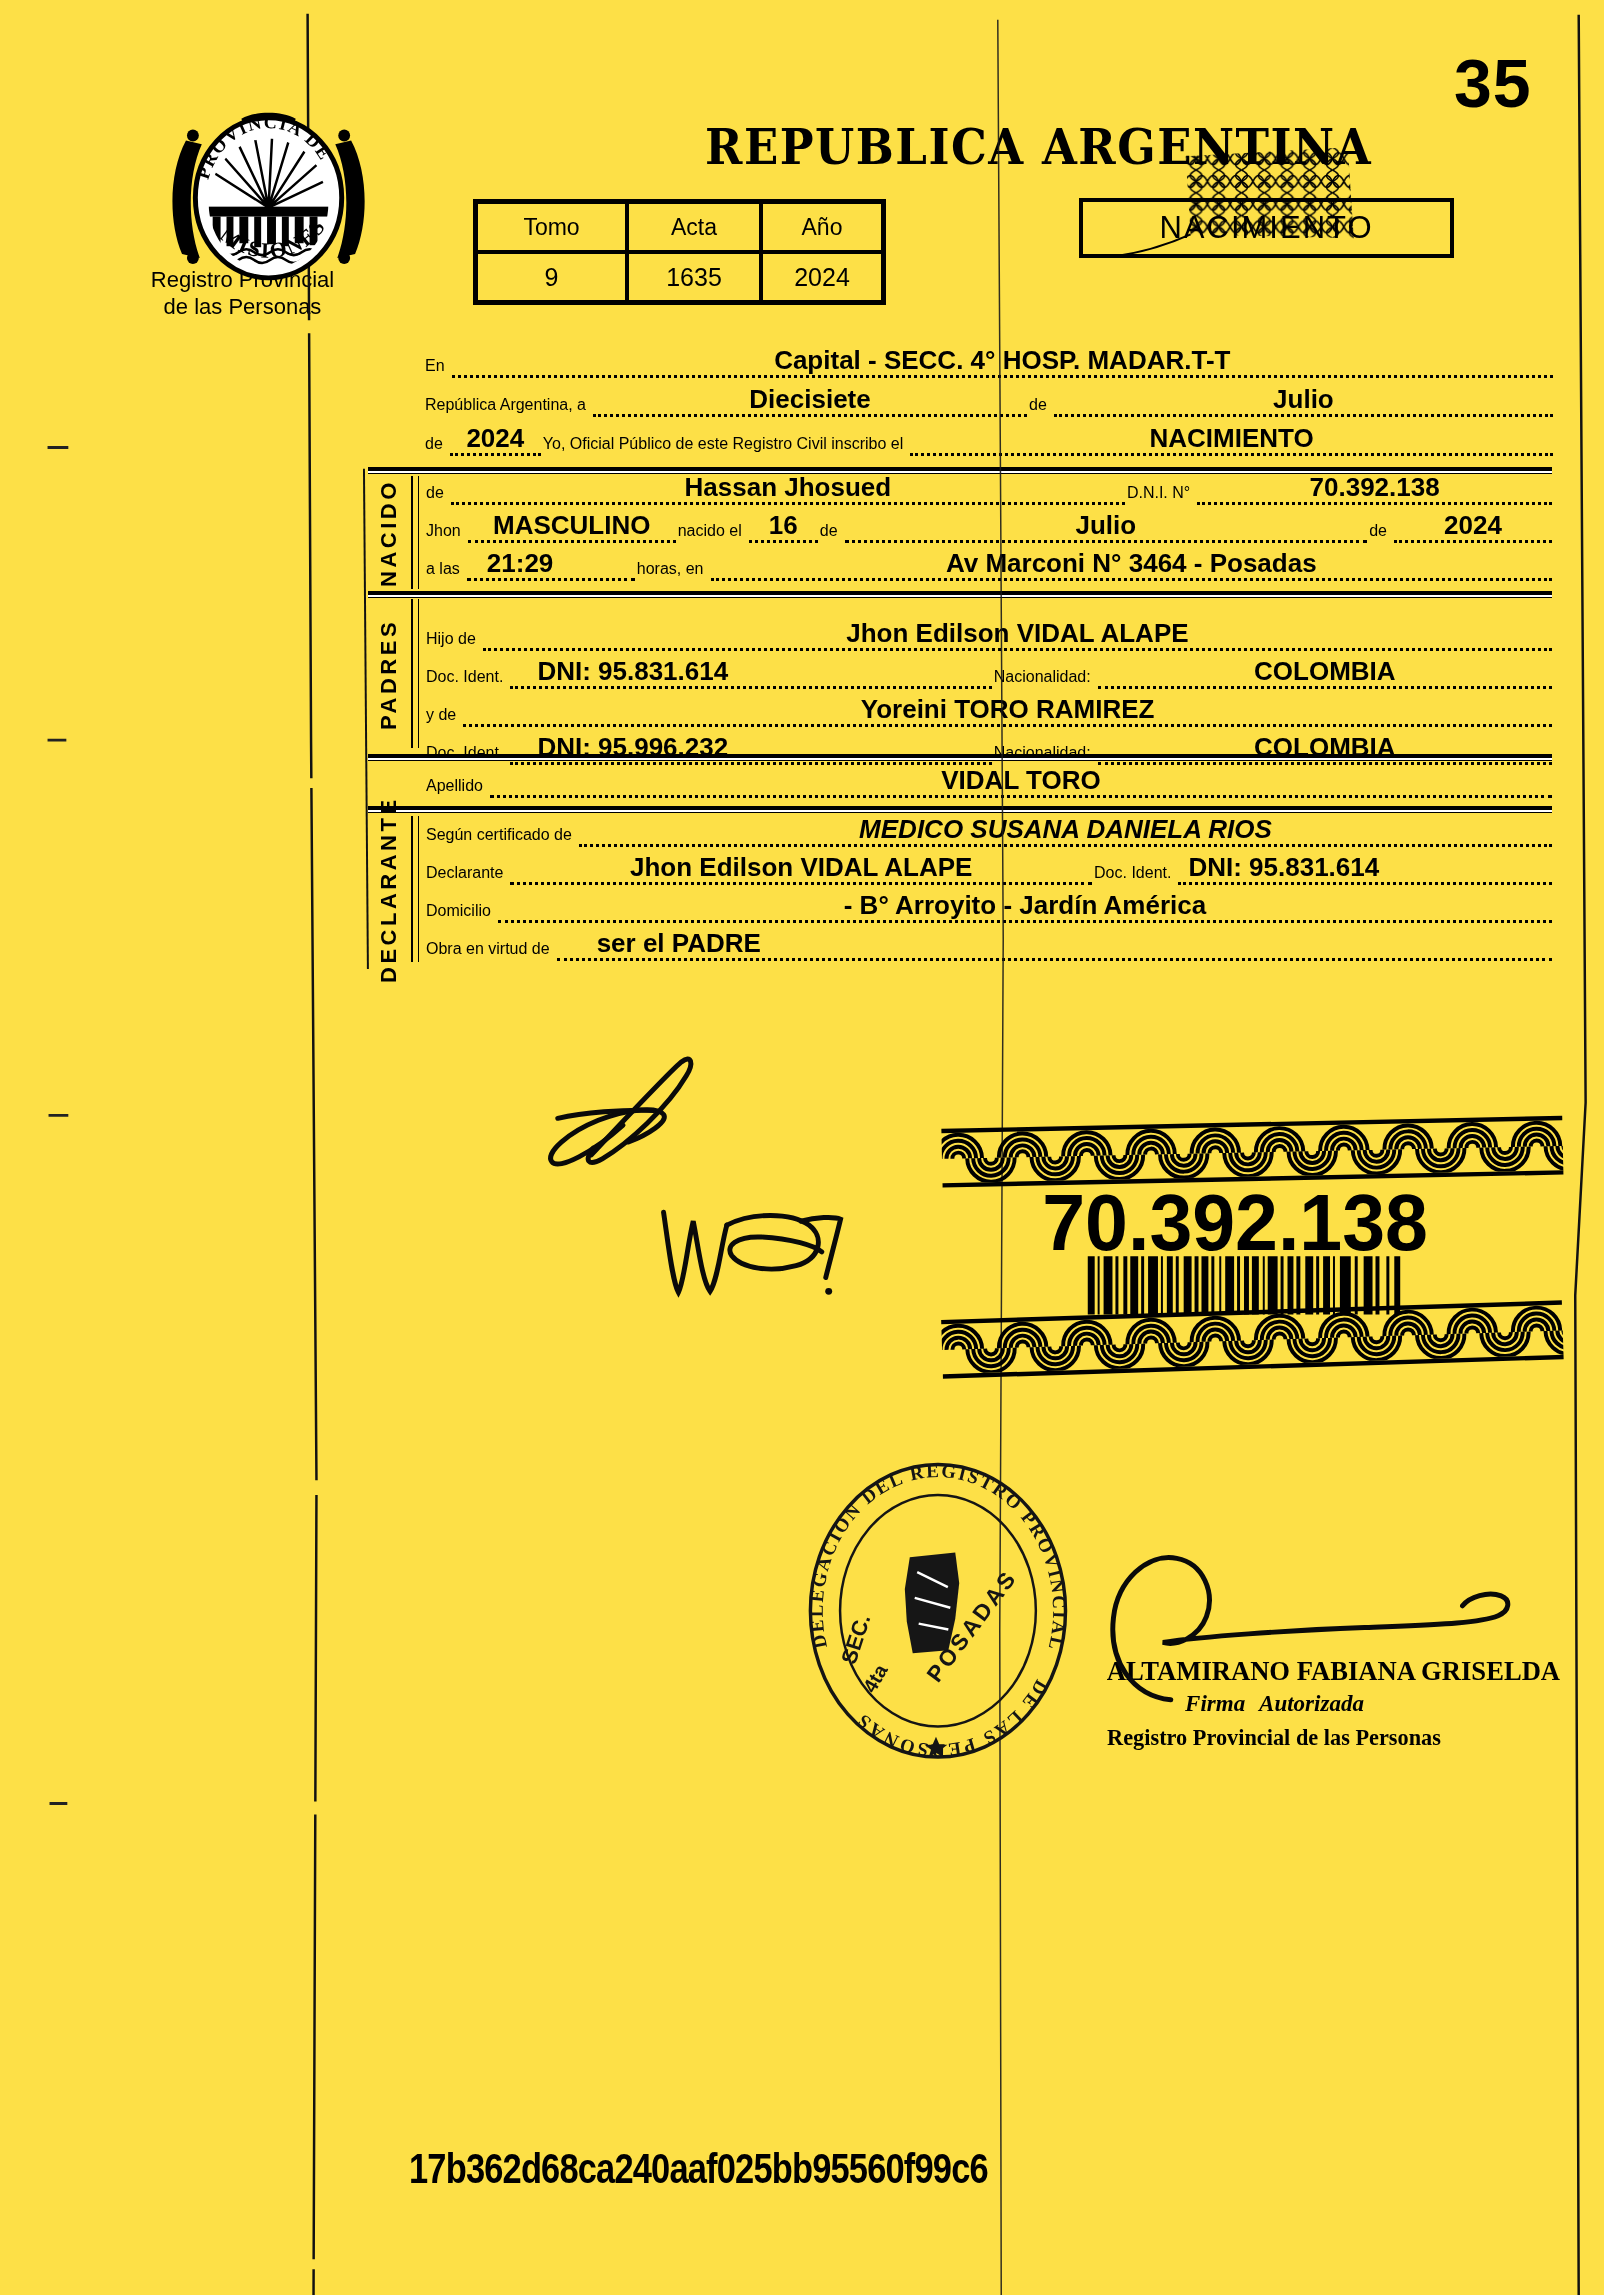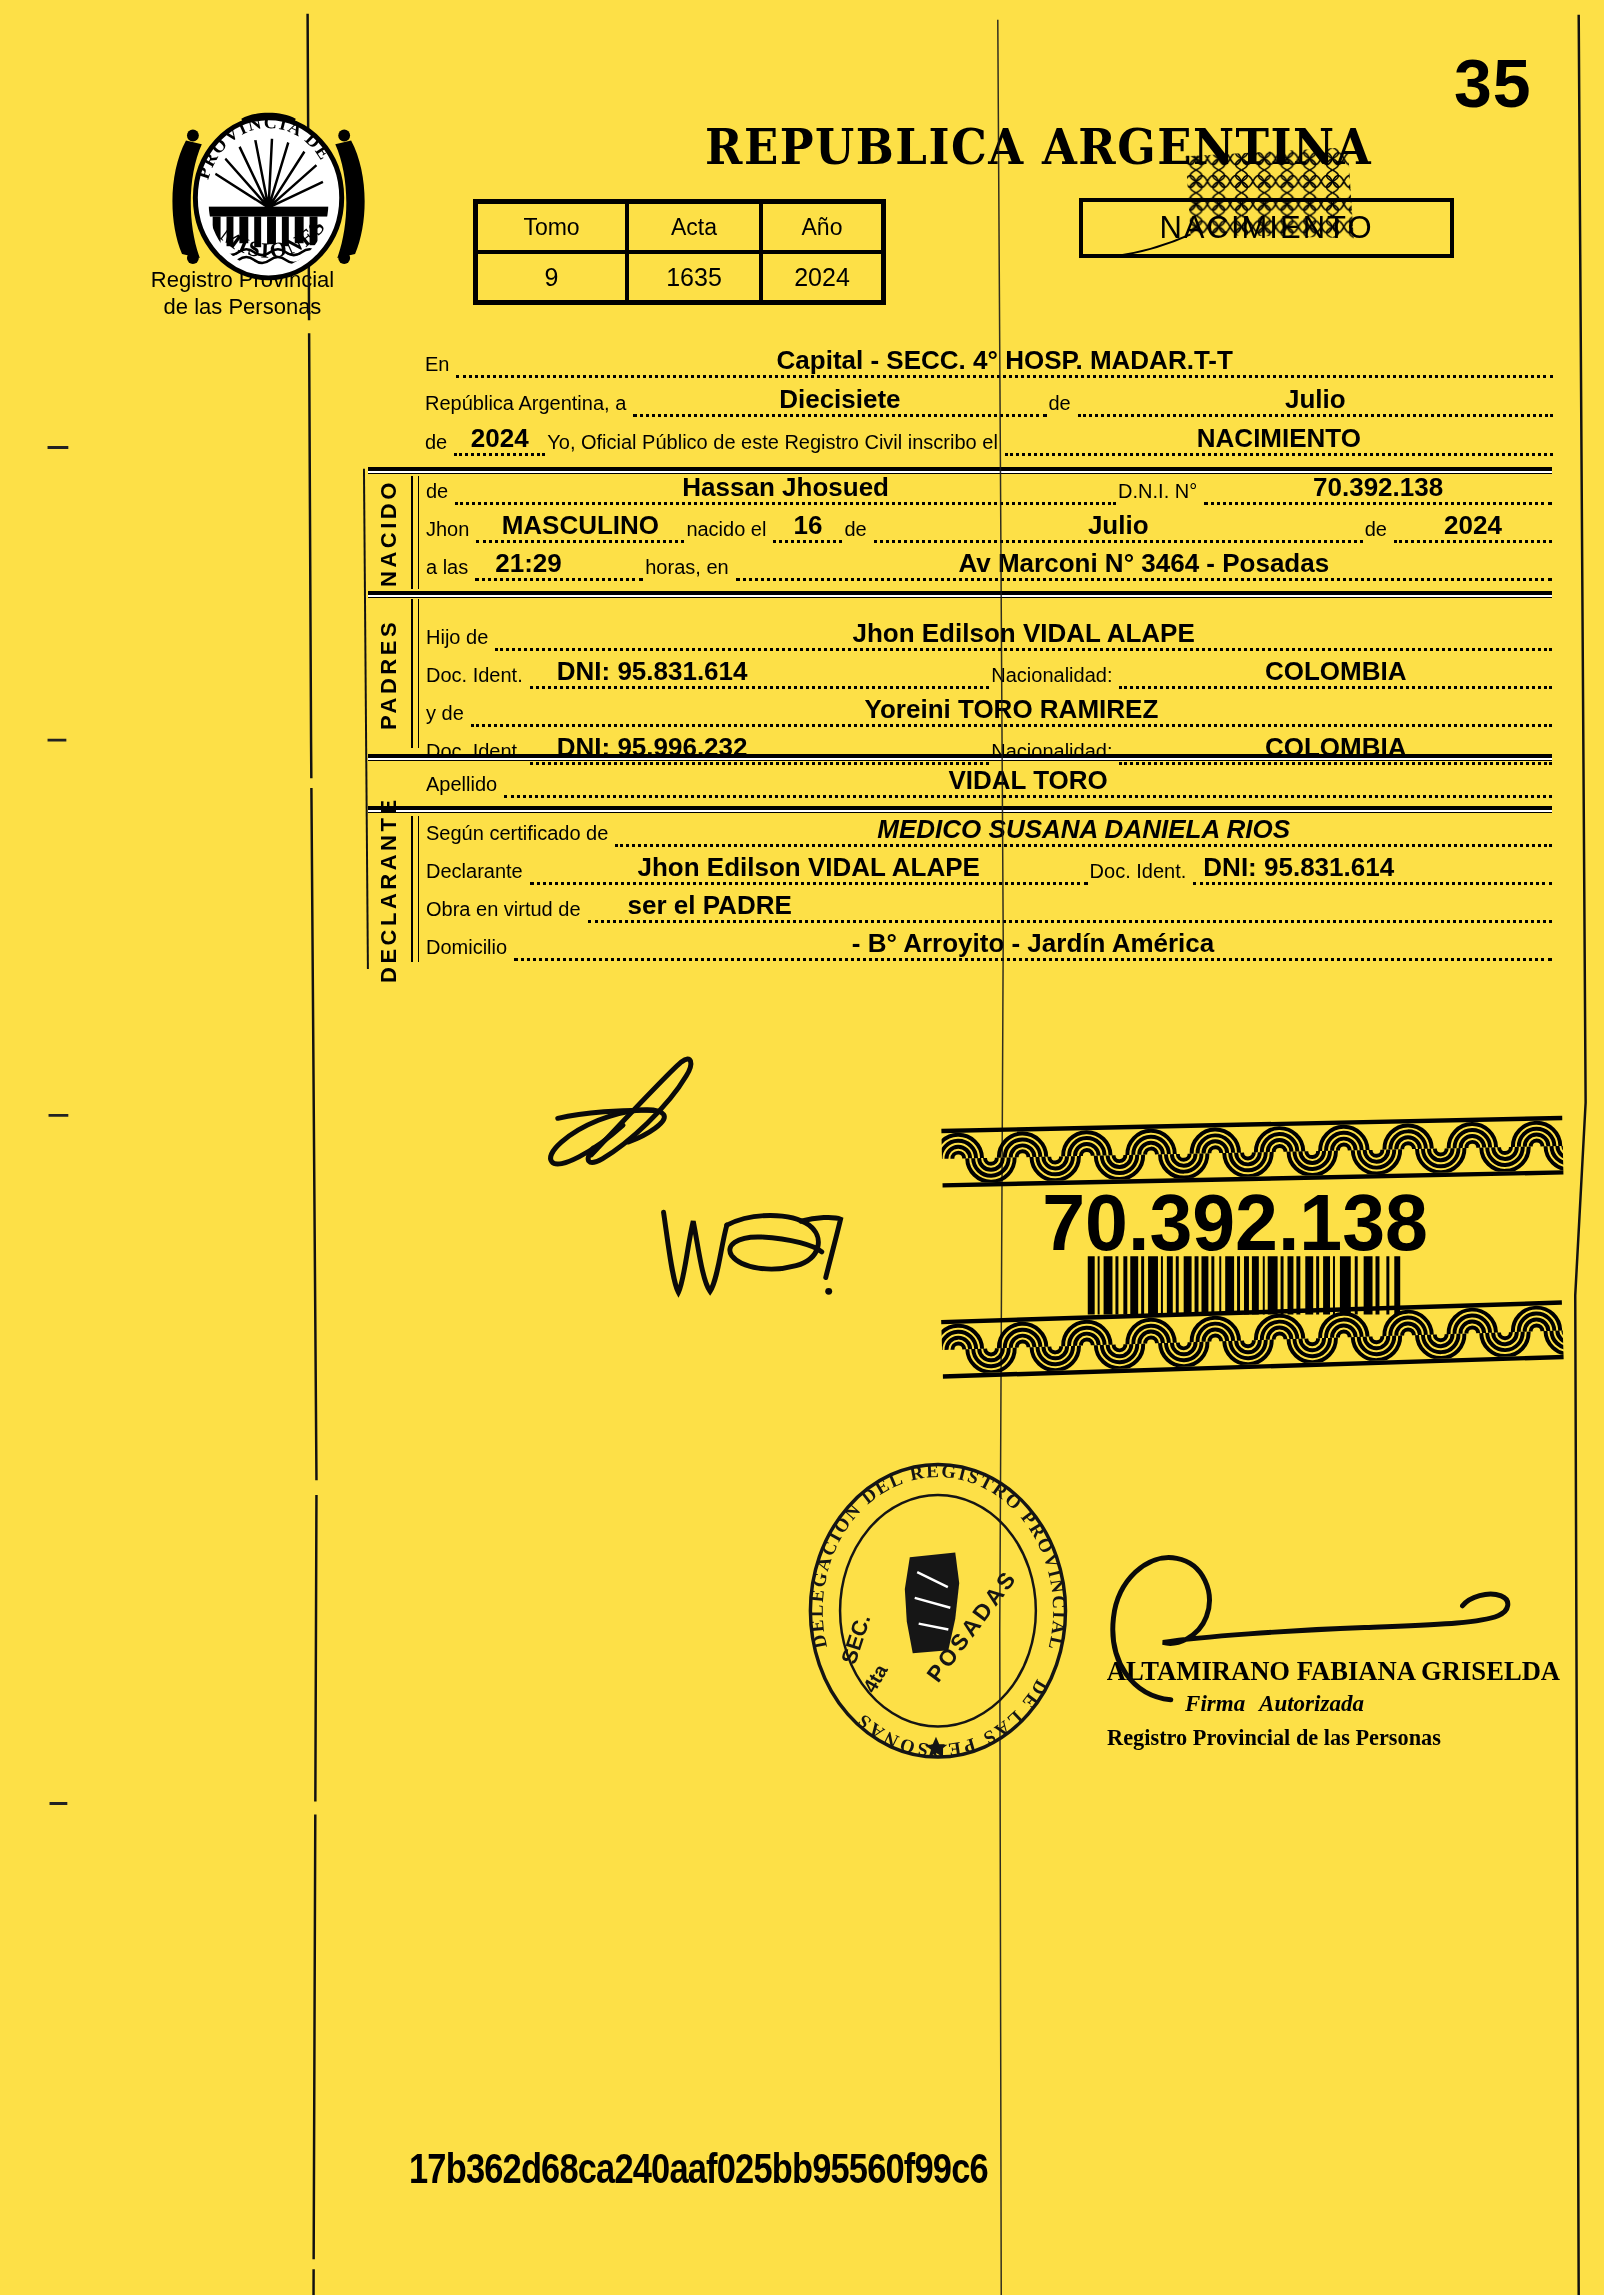--- a/index.html
+++ b/index.html
@@ -2,21 +2,21 @@
 <html style="font-size:8px"><head>
 <meta charset="utf-8">
 <style>
   html,body{margin:0;padding:0;background:#ffffff;}
   body{width:1604px;height:2295px;position:relative;font-family:"Liberation Sans",sans-serif;color:#000;}
   .page{position:absolute;left:0;top:0;width:1604px;height:2295px;background:#fde047;overflow:hidden;}
 
   
   .block{position:absolute;}
   .row{display:flex;align-items:flex-end;}
-  .lbl{font-size:20px;line-height:1;padding:0 7px 4px 2px;white-space:nowrap;}
+  .lbl{font-size:16px;line-height:1;padding:0 7px 4px 2px;white-space:nowrap;}
   .fill{border-bottom:3px dotted #000;text-align:center;white-space:nowrap;
         font-weight:bold;font-size:26px;line-height:1;padding-bottom:2px;min-width:0;}
   .fill.left{text-align:left;padding-left:27px;}
 
   
   .sep{position:absolute;left:368px;width:1184px;height:8px;
        background:linear-gradient(#000 0 4.5px,#fff 4.5px 6px,#000 6px 7.4px,transparent 7.4px);}
 
   
   .brk{position:absolute;left:411px;width:4.5px;border-left:2px solid #000;border-right:1.5px solid #000;}
@@ -176,26 +176,26 @@
       <span class="lbl">Según certificado de</span>
       <span class="fill" style="flex:1;font-style:italic;">MEDICO SUSANA DANIELA RIOS</span>
     </div>
     <div class="row" style="height:38px;">
       <span class="lbl">Declarante</span>
       <span class="fill" style="flex:1.6;">Jhon Edilson VIDAL ALAPE</span>
       <span class="lbl">Doc. Ident.</span>
       <span class="fill left" style="flex:1;padding-left:10px;">DNI: 95.831.614</span>
     </div>
     <div class="row" style="height:38px;">
+      <span class="lbl">Domicilio</span>
+      <span class="fill" style="flex:1;">- B° Arroyito - Jardín América</span>
+    </div>
+    <div class="row" style="height:38px;">
       <span class="lbl">Obra en virtud de</span>
       <span class="fill left" style="flex:1;padding-left:40px;">ser el PADRE</span>
-    </div>
-    <div class="row" style="height:38px;">
-      <span class="lbl">Domicilio</span>
-      <span class="fill" style="flex:1;">- B° Arroyito - Jardín América</span>
     </div>
   </div>
 
 
   <div class="stampname">ALTAMIRANO FABIANA GRISELDA</div>
   <div class="stamptitle">Firma Autorizada</div>
   <div class="stamporg">Registro Provincial de las Personas</div>
 
   <div class="hash">17b362d68ca240aaf025bb95560f99c6</div>
 

